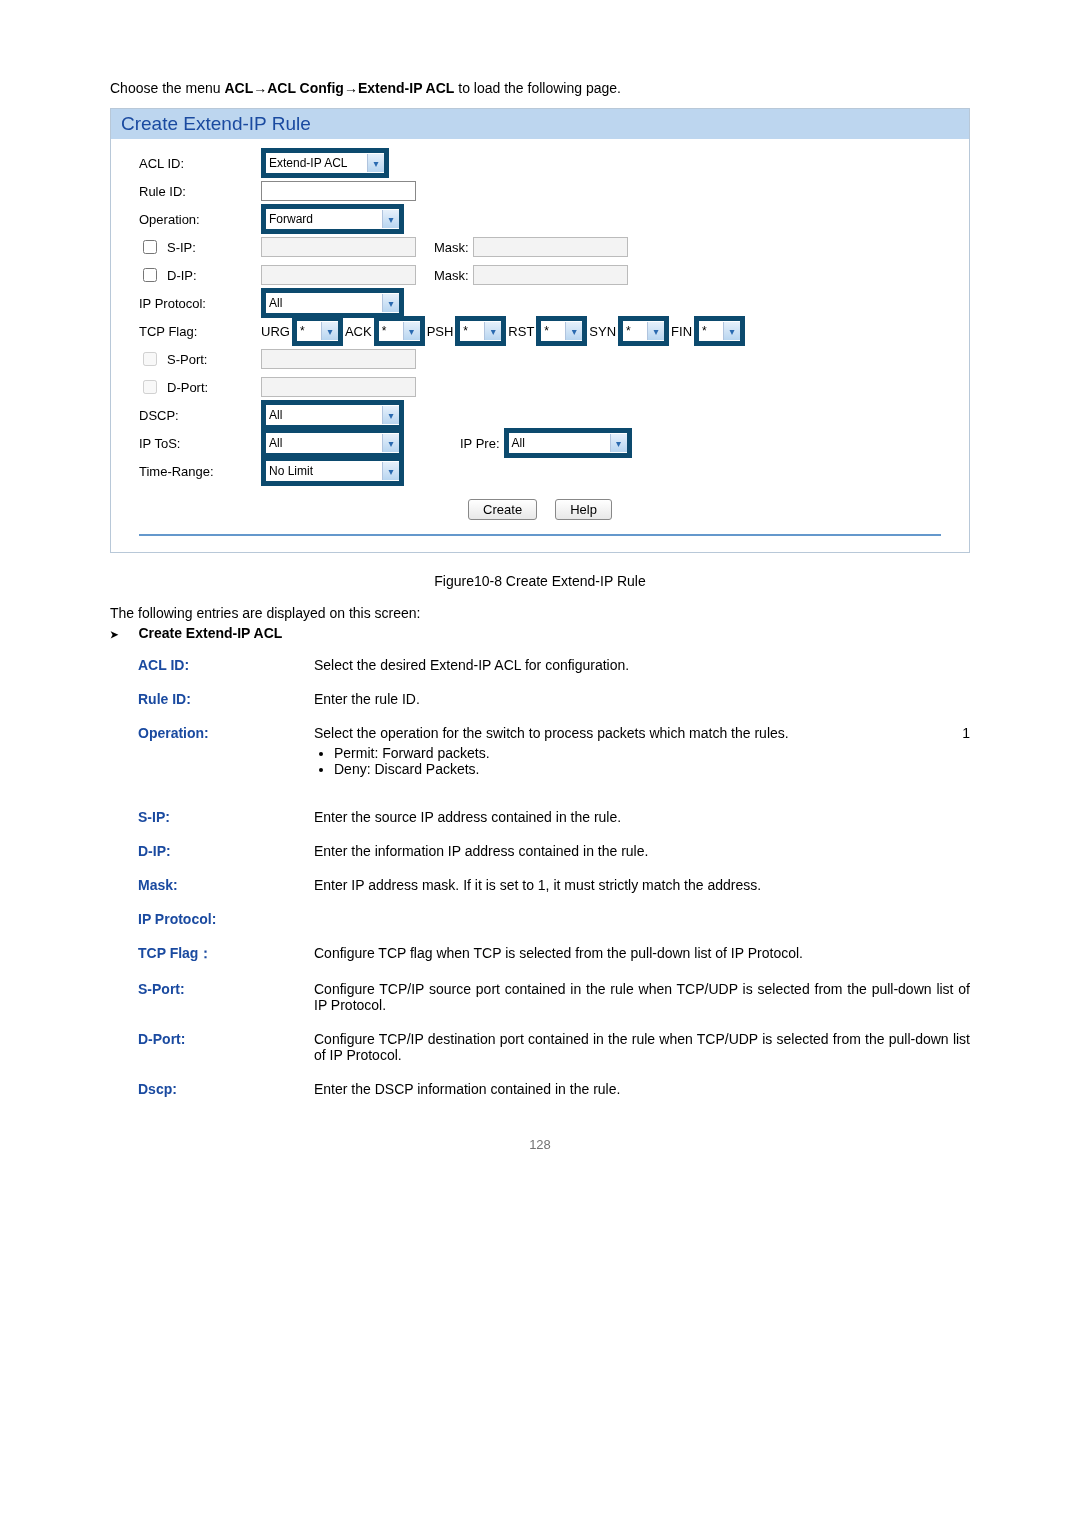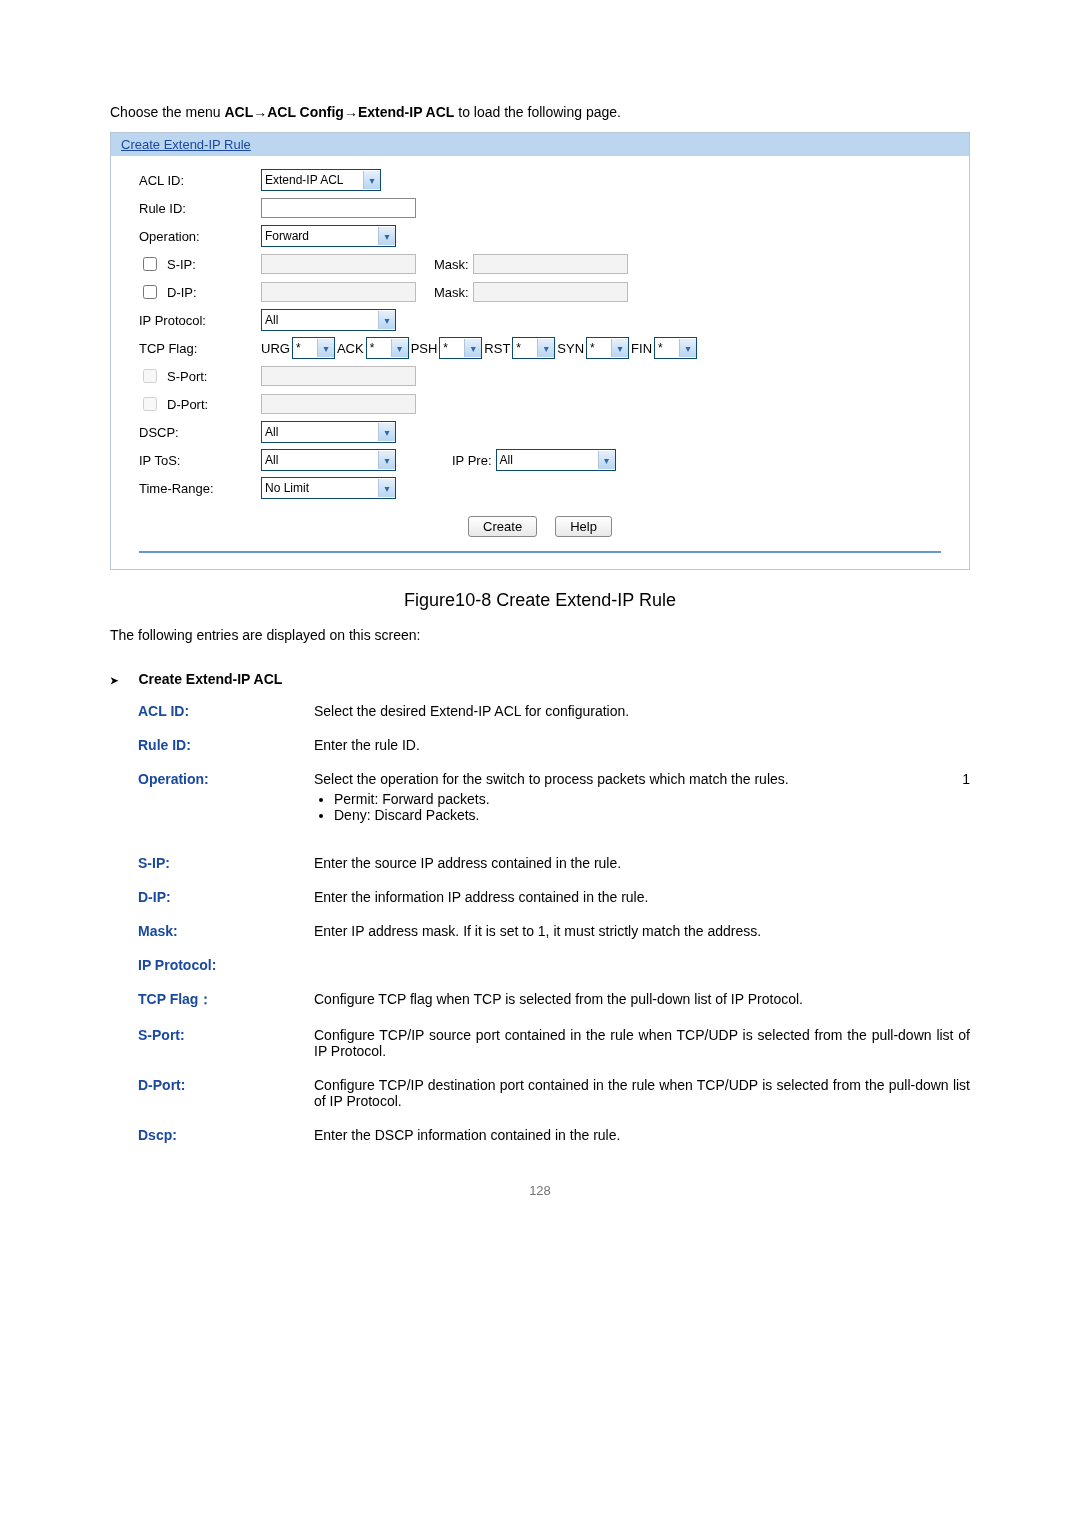--- a/index.html
+++ b/index.html
@@ -7,34 +7,32 @@
     font-size: 14px;
     color: #000;
     background: #fff;
     margin: 0;
     padding: 80px 110px 40px 110px;
     width: 1080px;
     box-sizing: border-box;
   }
   .intro {
     margin-bottom: 12px;
-    margin-top: 24px;
   }
   .bold { font-weight: bold; }
   .form-box {
     border: 1px solid #b8c8d8;
     background: #f9fbfd;
     margin-bottom: 8px;
   }
   .form-header {
     background: #bdd6ef;
     color: #1a4aa0;
     padding: 4px 10px;
-    font-size: 13px;
-    text-decoration: underline;
+    font-size: 19px;
   }
   .form-body {
     background: #fff;
     padding: 10px 28px 16px 28px;
   }
   .form-row {
     display: flex;
     align-items: center;
     height: 28px;
     font-size: 13px;
@@ -45,21 +43,21 @@
     align-items: center;
   }
   .form-label input[type="checkbox"] {
     margin-right: 10px;
     width: 14px;
     height: 14px;
   }
   .select {
     display: inline-flex;
     align-items: center;
-    border: 1px solid #0c4a6e;
+    border: 5px solid #0c4a6e;
     background: #fff;
     height: 20px;
     font-size: 12px;
     padding-left: 3px;
     position: relative;
   }
   .select .arrow {
     width: 16px;
     height: 18px;
     background: linear-gradient(#e6f0fb, #b8d5f0);
@@ -116,27 +114,27 @@
     border-radius: 3px;
   }
   .form-hr {
     border: none;
     border-top: 2px solid #6498cc;
     margin: 8px 0 0 0;
   }
   .figure-caption {
     text-align: center;
     margin: 20px 0 16px 0;
-    font-size: 18px;
+    font-size: 14px;
   }
   .subhead {
     display: flex;
     align-items: center;
     gap: 12px;
-    margin: 28px 0 16px 0px;
+    margin: 4px 0 16px 0px;
     font-weight: bold;
   }
   .chev::before {
     content: "➤";
     font-size: 10px;
     color: #000;
     transform: scale(1,1);
     display: inline-block;
     margin-right: 8px;
   }

